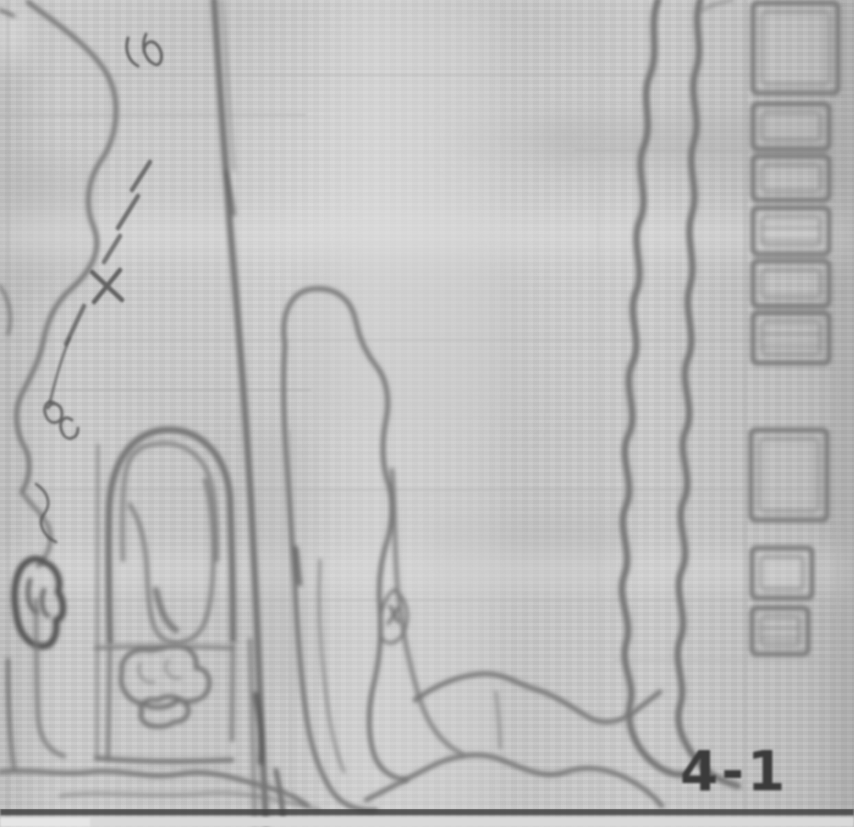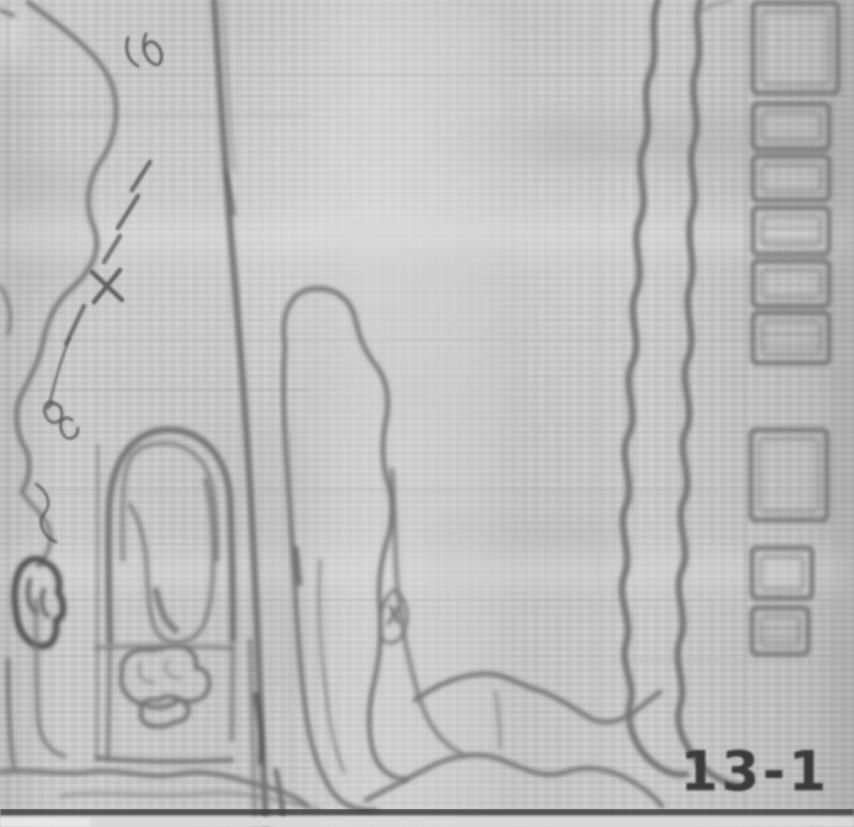--- a/index.html
+++ b/index.html
@@ -203,14 +203,14 @@
       <path class="p thin" d="M60,796 C100,790 150,798 200,794 C240,790 280,800 320,810" opacity="0.7"></path>
     </g>
 
     <g filter="url(#soft)">
       <path d="M0,812 L854,812" stroke="var(--rule)" stroke-width="7" fill="none" opacity="0.85"></path>
       <rect x="0" y="817" width="854" height="10" fill="#d9d9d9"></rect>
       <rect x="0" y="818" width="90" height="9" fill="#e6e6e6"></rect>
     </g>
   </svg>
 
-  <div class="sheet-label">13-1</div>
+  <div class="sheet-label">4-1</div>
 </div>
 
 </body></html>

